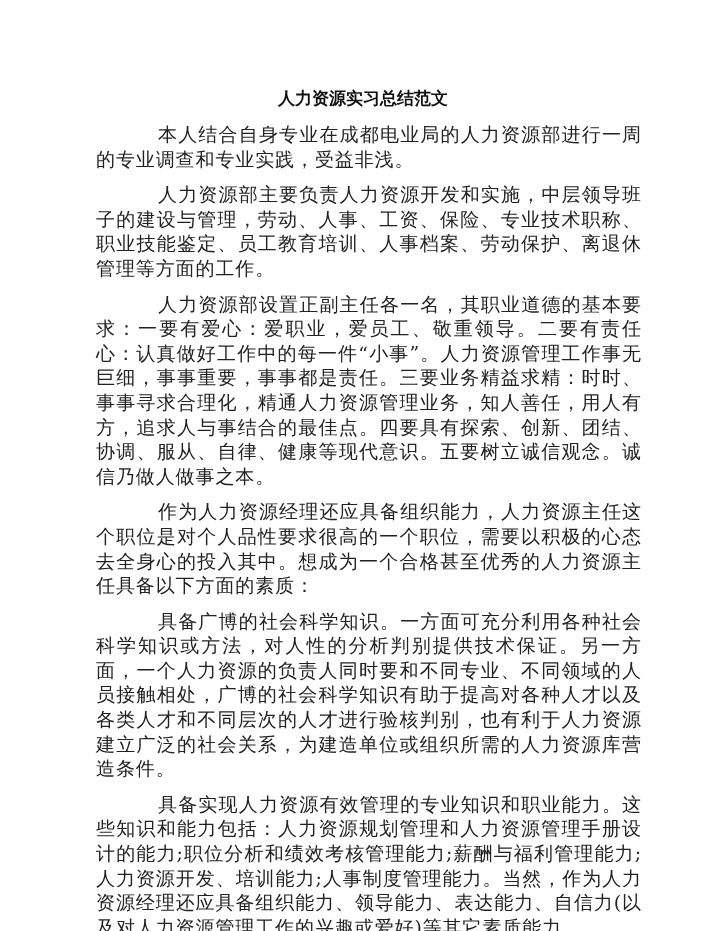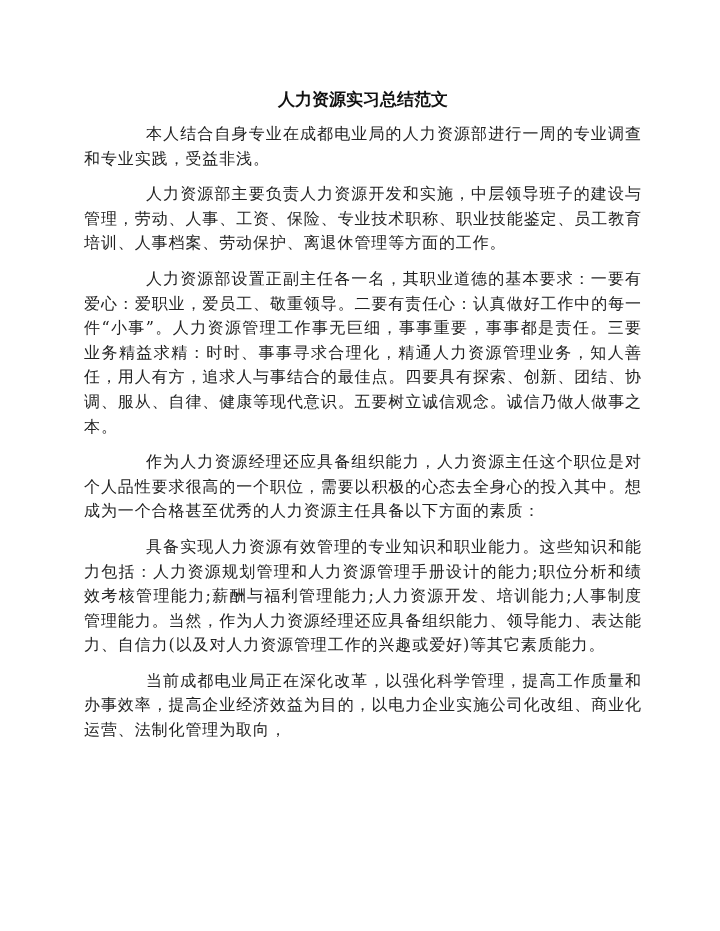--- a/index.html
+++ b/index.html
@@ -14,44 +14,45 @@
       position: relative;
       color: #1a1a1a;
     }
     .page {
       position: absolute;
       left: 84px;
       top: 88px;
       width: 558px;
     }
     .title {
-      font-family: Liberation Sans, sans-serif;
+      font-family: Liberation Mono, monospace;
       font-weight: bold;
       font-size: 17px;
       line-height: 24px;
       text-align: center;
       margin: 0 0 10px 0;
       color: #111111;
       letter-spacing: 0px;
     }
     .para {
       font-family: "DejaVu Serif", "Liberation Serif", serif;
-      font-size: 16px;
+      font-size: 19px;
       line-height: 24.6px;
-      margin: 0 0 11px 0;
+      margin: 0 0 11px 12px;
       text-indent: 62px;
       text-align: justify;
       letter-spacing: 0.9px;
       color: #222222;
     }
   </style>
 </head>
 <body>
 
 <div class="page">
   <h1 class="title">人力资源实习总结范文</h1>
   <p class="para">本人结合自身专业在成都电业局的人力资源部进行一周的专业调查和专业实践，受益非浅。</p>
   <p class="para">人力资源部主要负责人力资源开发和实施，中层领导班子的建设与管理，劳动、人事、工资、保险、专业技术职称、职业技能鉴定、员工教育培训、人事档案、劳动保护、离退休管理等方面的工作。</p>
   <p class="para">人力资源部设置正副主任各一名，其职业道德的基本要求：一要有爱心：爱职业，爱员工、敬重领导。二要有责任心：认真做好工作中的每一件“小事”。人力资源管理工作事无巨细，事事重要，事事都是责任。三要业务精益求精：时时、事事寻求合理化，精通人力资源管理业务，知人善任，用人有方，追求人与事结合的最佳点。四要具有探索、创新、团结、协调、服从、自律、健康等现代意识。五要树立诚信观念。诚信乃做人做事之本。</p>
   <p class="para">作为人力资源经理还应具备组织能力，人力资源主任这个职位是对个人品性要求很高的一个职位，需要以积极的心态去全身心的投入其中。想成为一个合格甚至优秀的人力资源主任具备以下方面的素质：</p>
+  <p class="para">具备广博的社会科学知识。一方面可充分利用各种社会科学知识或方法，对人性的分析判别提供技术保证。另一方面，一个人力资源的负责人同时要和不同专业、不同领域的人员接触相处，广博的社会科学知识有助于提高对各种人才以及各类人才和不同层次的人才进行验核判别，也有利于人力资源建立广泛的社会关系，为建造单位或组织所需的人力资源库营造条件。</p>
   <p class="para">具备实现人力资源有效管理的专业知识和职业能力。这些知识和能力包括：人力资源规划管理和人力资源管理手册设计的能力;职位分析和绩效考核管理能力;薪酬与福利管理能力;人力资源开发、培训能力;人事制度管理能力。当然，作为人力资源经理还应具备组织能力、领导能力、表达能力、自信力(以及对人力资源管理工作的兴趣或爱好)等其它素质能力。</p>
   <p class="para">当前成都电业局正在深化改革，以强化科学管理，提高工作质量和办事效率，提高企业经济效益为目的，以电力企业实施公司化改组、商业化运营、法制化管理为取向，</p>
 </div>
 
 </body></html>

